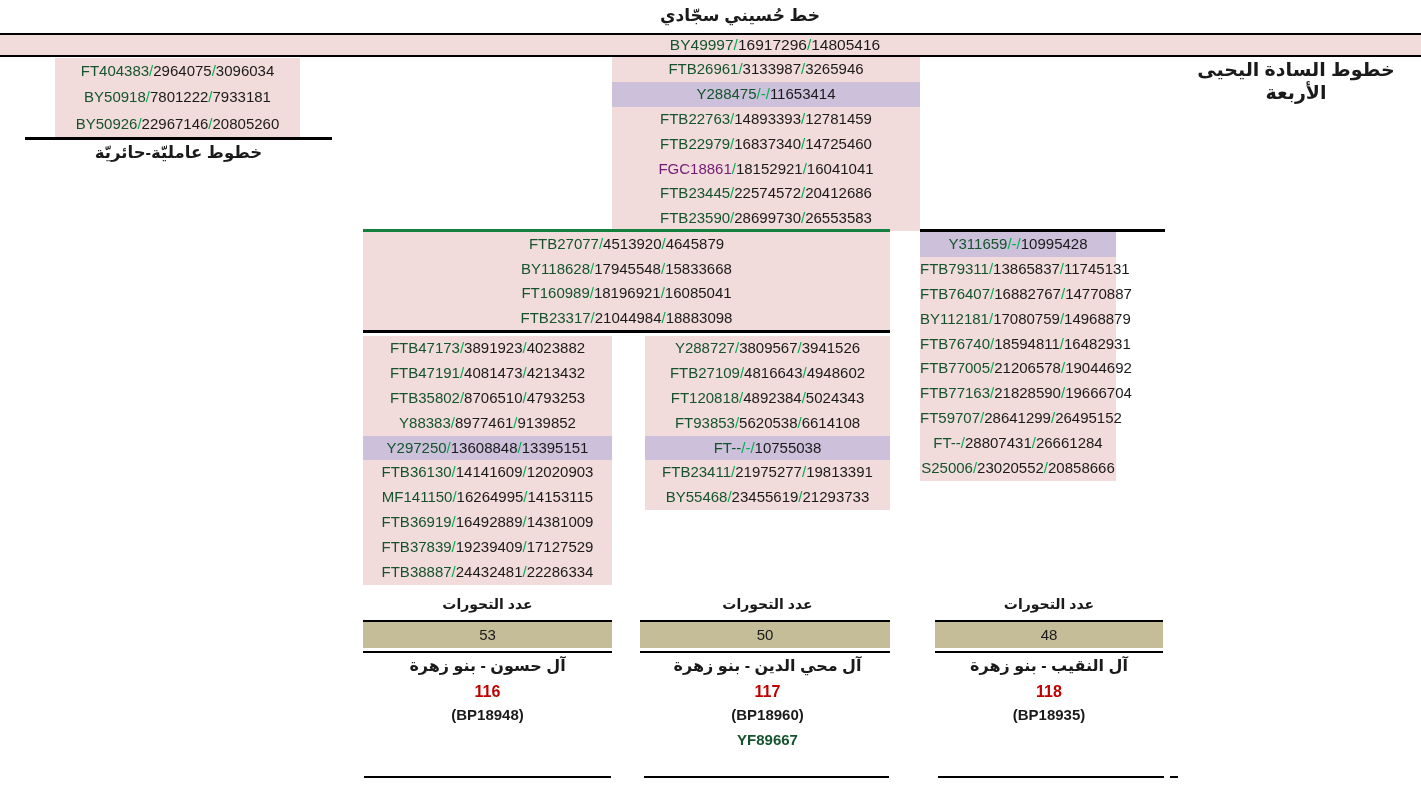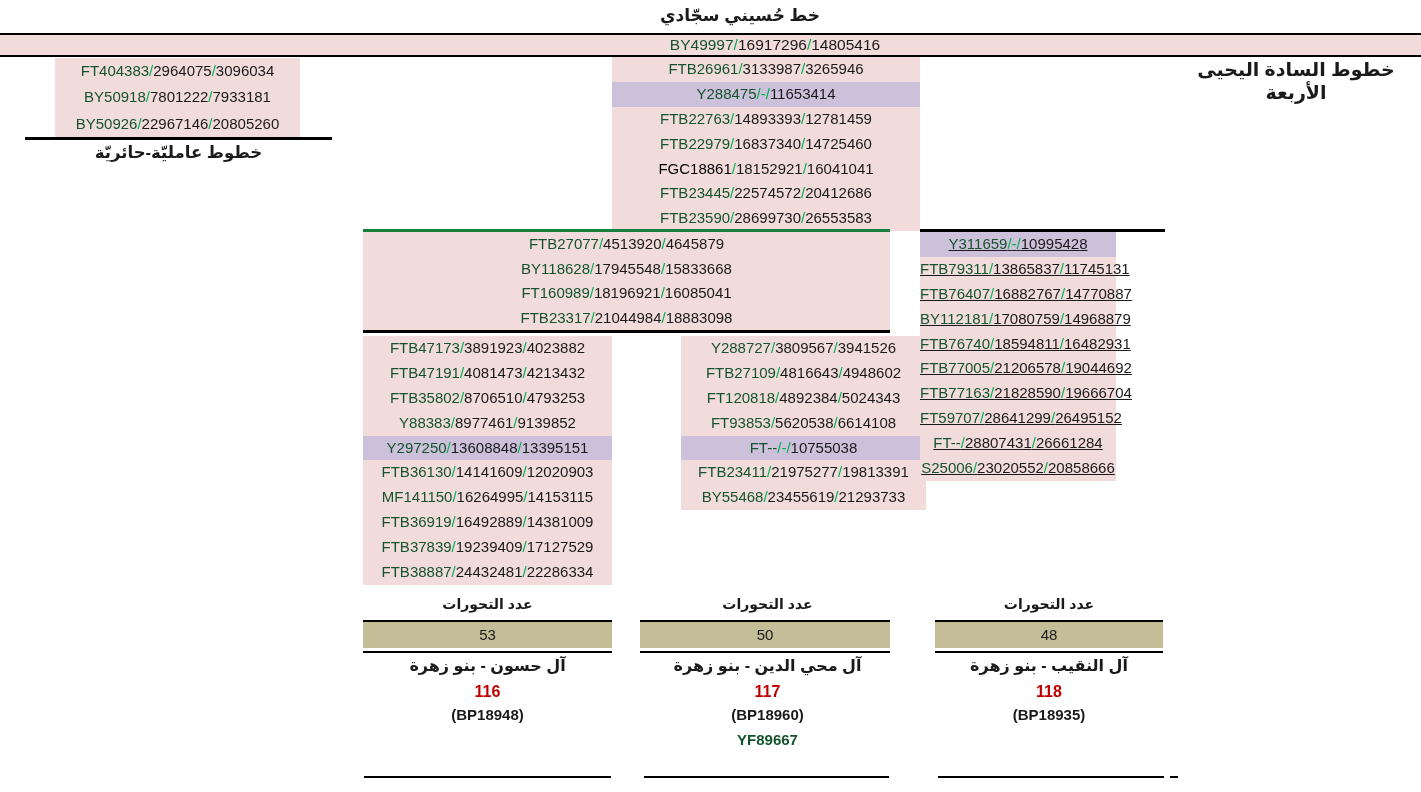--- a/index.html
+++ b/index.html
@@ -13,37 +13,37 @@
   .banner-text{position:absolute;left:630px;top:0;width:290px;height:20px;line-height:20px;
                text-align:center;font-size:15.5px;white-space:nowrap;}
   .header-right{left:1175px;top:58px;width:242px;font-size:19px;font-weight:bold;
                 text-align:center;direction:rtl;}
 
   .pinkbg{background:#F2DCDB;}
   .snp-row{height:24.9px;line-height:24.9px;text-align:center;font-size:15px;
            white-space:nowrap;direction:ltr;}
   .snp-row.hl{background:#CCC0DA;}
   .snp{color:#14532d;}
-  .snp.green{color:#000000;}
+  .snp.green{color:#701a75;}
   .slash{color:#00B050;}
   .pos{color:#1a1a1a;}
 
   .left-panel{left:55px;top:58px;width:245px;}
   .left-panel .snp-row{height:26.3px;line-height:26.3px;}
   .left-underline{left:25px;top:137px;width:307px;height:3px;background:#000;}
   .left-label{left:25px;top:143px;width:307px;font-size:16.5px;font-weight:bold;
               text-align:center;direction:rtl;}
 
   .top-block{left:612px;top:57px;width:308px;}
   .shared-block{left:363px;top:229px;width:527px;border-top:3px solid #15803d;border-bottom:3px solid #000;}
   .shared-block .snp-row{height:24.5px;line-height:24.5px;}
   .top-divider-right{left:920px;top:229px;width:245px;height:3px;background:#000;}
-  .col-c{left:920px;top:232px;width:196px;text-decoration:underline;}
+  .col-c{left:920px;top:232px;width:196px;}
   .col-a{left:363px;top:336px;width:249px;}
-  .col-b{left:645px;top:336px;width:245px;margin-left:36px;}
+  .col-b{left:645px;top:336px;width:245px;}
 
   .f-label{font-size:14px;font-weight:bold;text-align:center;direction:rtl;}
   .count-box{border-top:2px solid #000;background:#C4BD97;height:26px;line-height:26px;
              text-align:center;font-size:15px;}
   .f-underline{height:2px;background:#000;}
   .f-family{font-size:16px;font-weight:bold;text-align:center;direction:rtl;}
   .f-kit{font-size:16px;font-weight:bold;color:#C00000;text-align:center;}
   .f-bp{font-size:15px;font-weight:bold;text-align:center;}
   .f-yf{font-size:15px;font-weight:bold;color:#14532d;text-align:center;}
   .bottom-line{height:2px;background:#000;}

